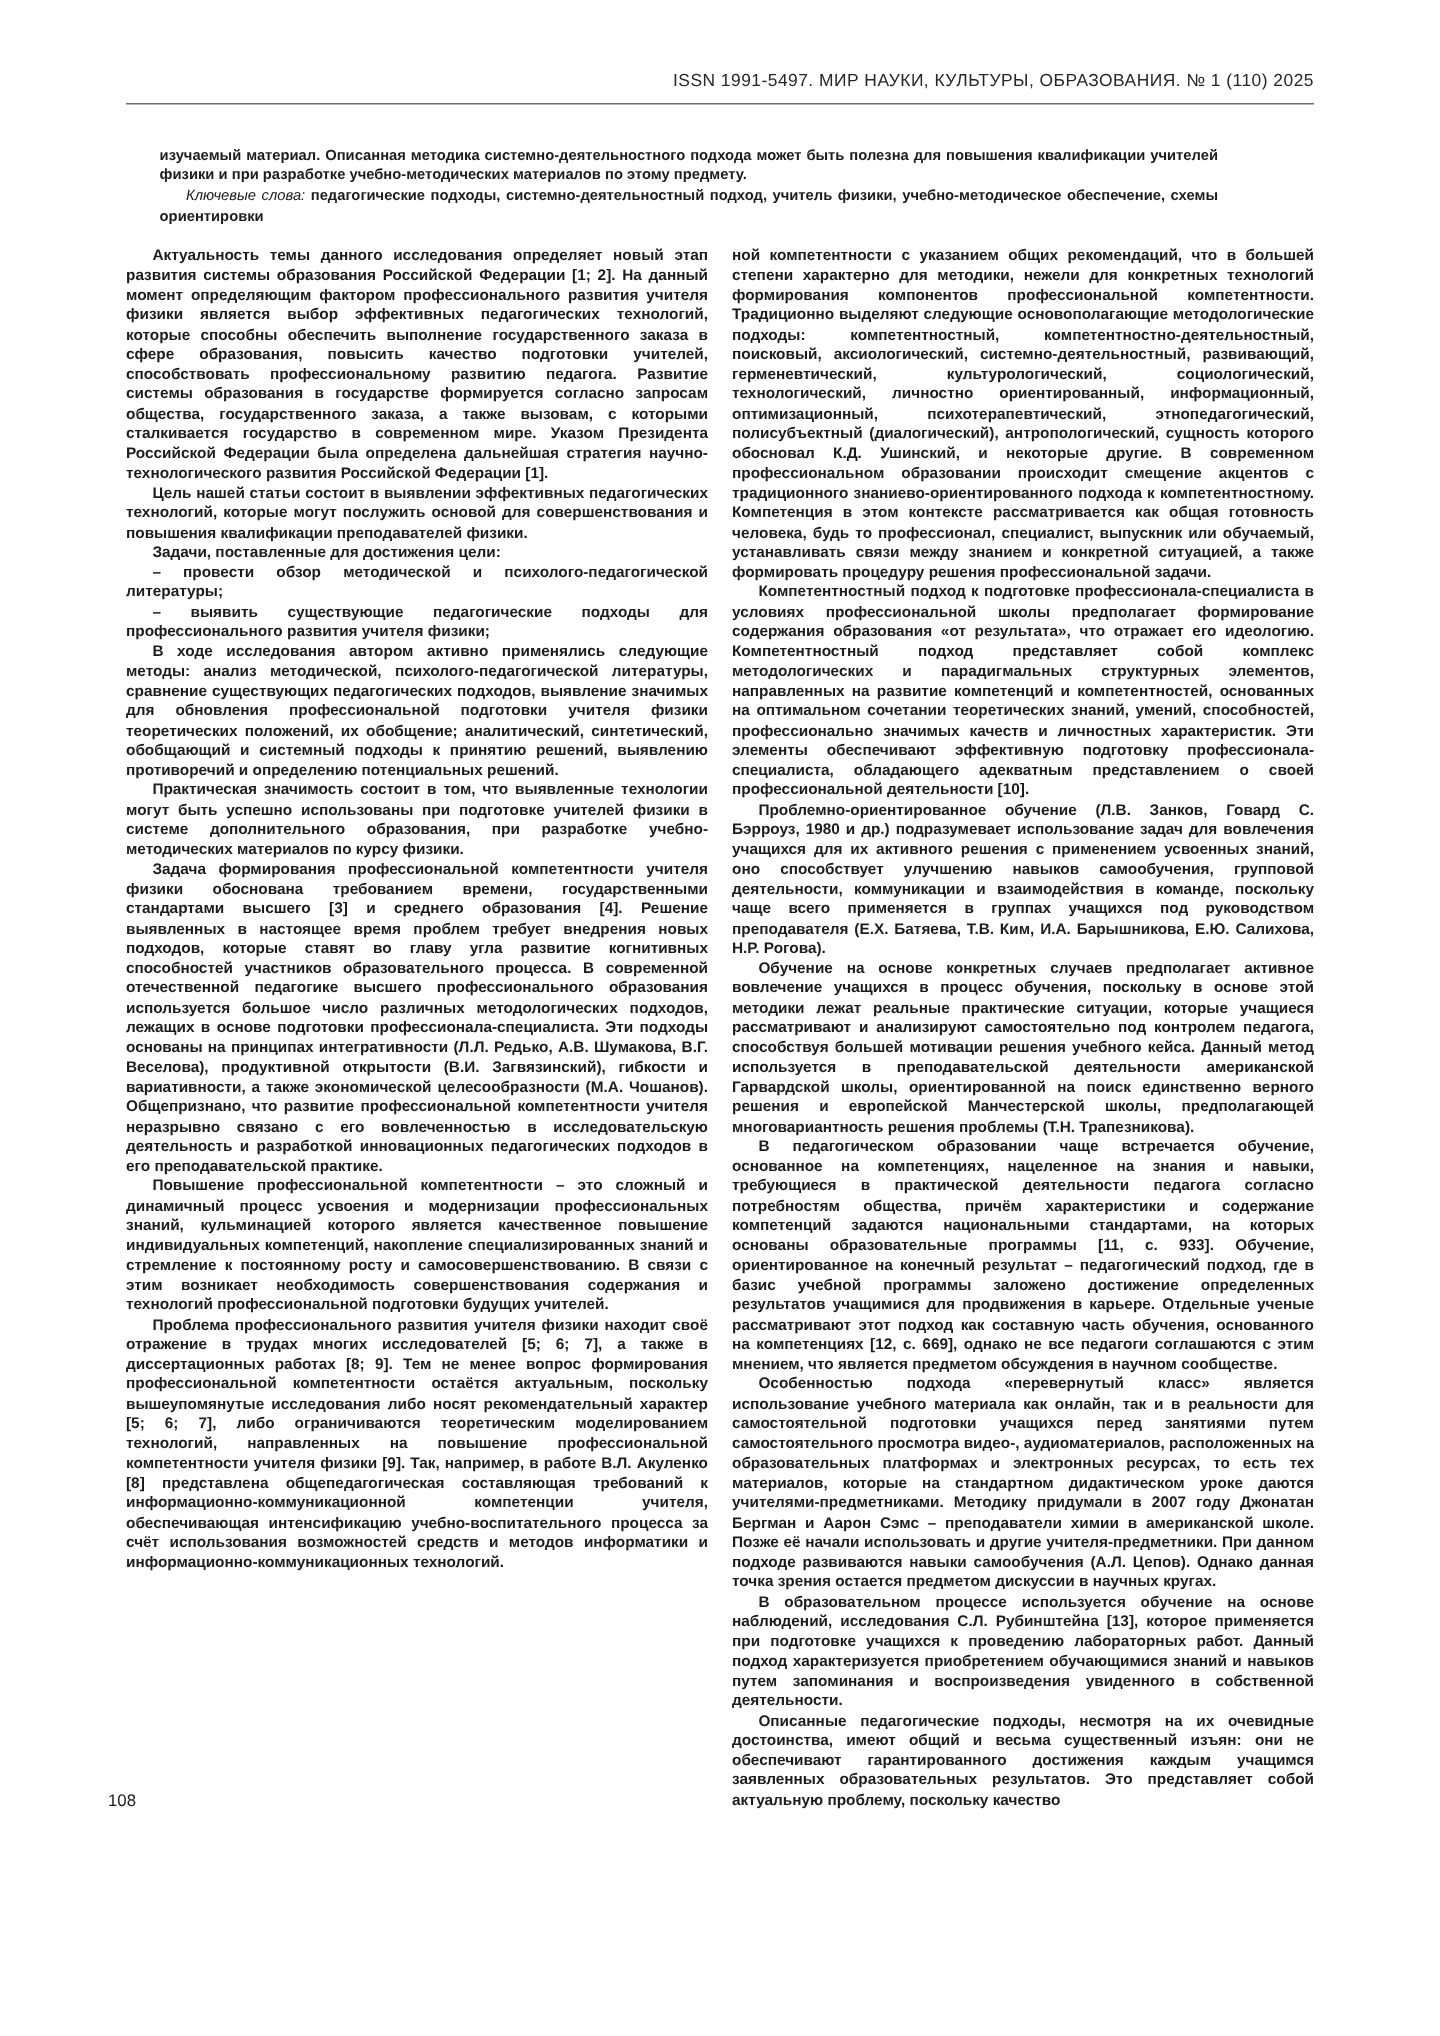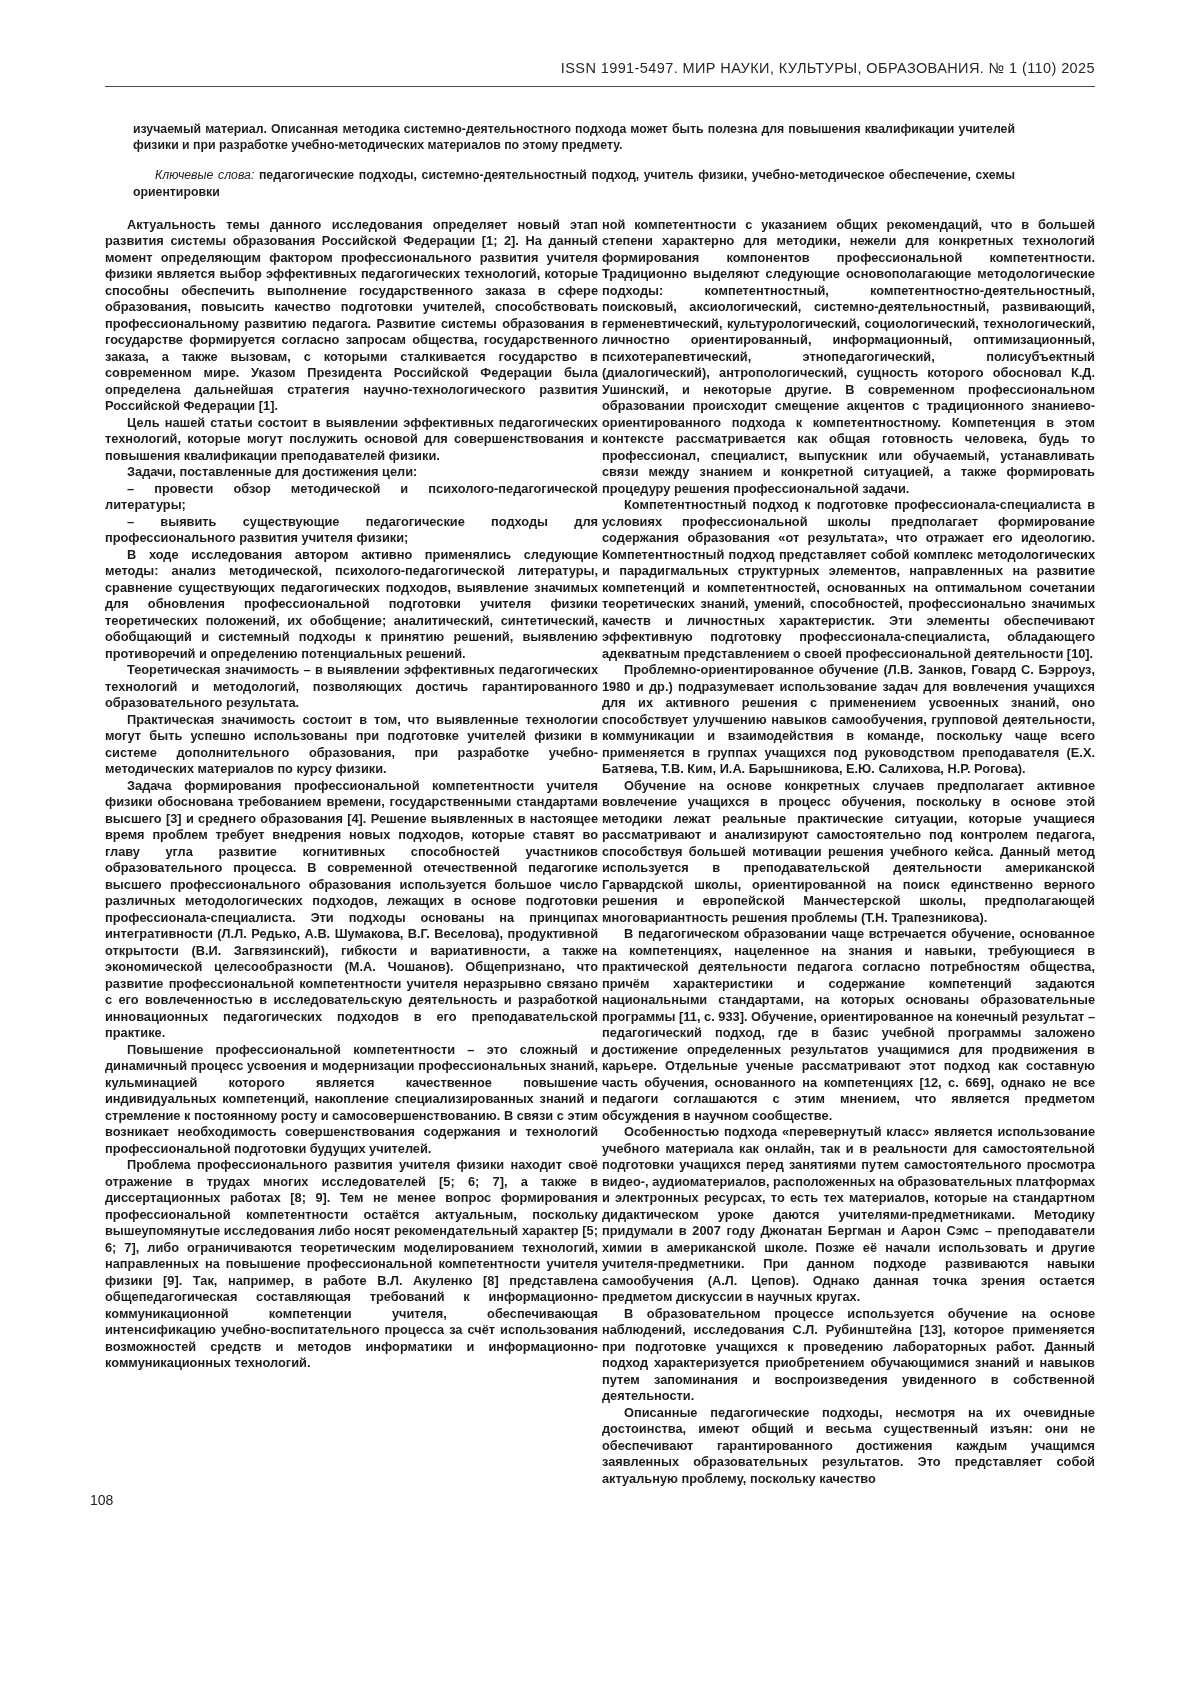--- a/index.html
+++ b/index.html
@@ -29,27 +29,27 @@
     margin-top: 10px;
   }
   .abstract {
     margin: 34px 80px 0 28px;
     font-size: 12.3px;
     line-height: 1.32;
     text-align: justify;
   }
   .abstract .keywords-line {
     text-indent: 22px;
-    margin-top: 14px;
+    margin-top: 2px;
   }
   .keywords-label { font-style: italic; font-weight: normal; }
   .keywords-text { font-weight: bold; }
   .columns {
     display: flex;
-    gap: 4px;
+    gap: 20px;
     margin-top: 17px;
     font-size: 12.8px;
     line-height: 1.29;
     text-align: justify;
   }
   .col { flex: 1 1 0; min-width: 0; }
   .para { text-indent: 22px; font-weight: bold; }
   .para.no-indent { text-indent: 0; }
   .page-number {
     position: absolute;
@@ -78,21 +78,20 @@
 
   <div class="columns">
 
     <div class="col">
       <p class="para">Актуальность темы данного исследования определяет новый этап развития системы образования Российской Федерации [1; 2]. На данный момент определяющим фактором профессионального развития учителя физики является выбор эффективных педагогических технологий, которые способны обеспечить выполнение государственного заказа в сфере образования, повысить качество подготовки учителей, способствовать профессиональному развитию педагога. Развитие системы образования в государстве формируется согласно запросам общества, государственного заказа, а также вызовам, с которыми сталкивается государство в современном мире. Указом Президента Российской Федерации была определена дальнейшая стратегия научно-технологического развития Российской Федерации [1].</p>
       <p class="para">Цель нашей статьи состоит в выявлении эффективных педагогических технологий, которые могут послужить основой для совершенствования и повышения квалификации преподавателей физики.</p>
       <p class="para">Задачи, поставленные для достижения цели:</p>
       <p class="para">–  провести обзор методической и психолого-педагогической литературы;</p>
       <p class="para">–  выявить существующие педагогические подходы для профессионального развития учителя физики;</p>
       <p class="para">В ходе исследования автором активно применялись следующие методы: анализ методической, психолого-педагогической литературы, сравнение существующих педагогических подходов, выявление значимых для обновления профессиональной подготовки учителя физики теоретических положений, их обобщение; аналитический, синтетический, обобщающий и системный подходы к принятию решений, выявлению противоречий и определению потенциальных решений.</p>
-      <p class="para">Теоретическая значимость – в выявлении эффективных педагогических технологий и методологий, позволяющих достичь гарантированного образовательного результата.</p>
       <p class="para">Практическая значимость состоит в том, что выявленные технологии могут быть успешно использованы при подготовке учителей физики в системе дополнительного образования, при разработке учебно-методических материалов по курсу физики.</p>
       <p class="para">Задача формирования профессиональной компетентности учителя физики обоснована требованием времени, государственными стандартами высшего [3] и среднего образования [4]. Решение выявленных в настоящее время проблем требует внедрения новых подходов, которые ставят во главу угла развитие когнитивных способностей участников образовательного процесса. В современной отечественной педагогике высшего профессионального образования используется большое число различных методологических подходов, лежащих в основе подготовки профессионала-специалиста. Эти подходы основаны на принципах интегративности (Л.Л. Редько, А.В. Шумакова, В.Г. Веселова), продуктивной открытости (В.И. Загвязинский), гибкости и вариативности, а также экономической целесообразности (М.А. Чошанов). Общепризнано, что развитие профессиональной компетентности учителя неразрывно связано с его вовлеченностью в исследовательскую деятельность и разработкой инновационных педагогических подходов в его преподавательской практике.</p>
       <p class="para">Повышение профессиональной компетентности – это сложный и динамичный процесс усвоения и модернизации профессиональных знаний, кульминацией которого является качественное повышение индивидуальных компетенций, накопление специализированных знаний и стремление к постоянному росту и самосовершенствованию. В связи с этим возникает необходимость совершенствования содержания и технологий профессиональной подготовки будущих учителей.</p>
       <p class="para">Проблема профессионального развития учителя физики находит своё отражение в трудах многих исследователей [5; 6; 7], а также в диссертационных работах [8; 9]. Тем не менее вопрос формирования профессиональной компетентности остаётся актуальным, поскольку вышеупомянутые исследования либо носят рекомендательный характер [5; 6; 7], либо ограничиваются теоретическим моделированием технологий, направленных на повышение профессиональной компетентности учителя физики [9]. Так, например, в работе В.Л. Акуленко [8] представлена общепедагогическая составляющая требований к информационно-коммуникационной компетенции учителя, обеспечивающая интенсификацию учебно-воспитательного процесса за счёт использования возможностей средств и методов информатики и информационно-коммуникационных технологий.</p>
     </div>
 
     <div class="col">
       <p class="para no-indent">ной компетентности с указанием общих рекомендаций, что в большей степени характерно для методики, нежели для конкретных технологий формирования компонентов профессиональной компетентности. Традиционно выделяют следующие основополагающие методологические подходы: компетентностный, компетентностно-деятельностный, поисковый, аксиологический, системно-деятельностный, развивающий, герменевтический, культурологический, социологический, технологический, личностно ориентированный, информационный, оптимизационный, психотерапевтический, этнопедагогический, полисубъектный (диалогический), антропологический, сущность которого обосновал К.Д. Ушинский, и некоторые другие. В современном профессиональном образовании происходит смещение акцентов с традиционного знаниево-ориентированного подхода к компетентностному. Компетенция в этом контексте рассматривается как общая готовность человека, будь то профессионал, специалист, выпускник или обучаемый, устанавливать связи между знанием и конкретной ситуацией, а также формировать процедуру решения профессиональной задачи.</p>
       <p class="para">Компетентностный подход к подготовке профессионала-специалиста в условиях профессиональной школы предполагает формирование содержания образования «от результата», что отражает его идеологию. Компетентностный подход представляет собой комплекс методологических и парадигмальных структурных элементов, направленных на развитие компетенций и компетентностей, основанных на оптимальном сочетании теоретических знаний, умений, способностей, профессионально значимых качеств и личностных характеристик. Эти элементы обеспечивают эффективную подготовку профессионала-специалиста, обладающего адекватным представлением о своей профессиональной деятельности [10].</p>
       <p class="para">Проблемно-ориентированное обучение (Л.В. Занков, Говард С. Бэрроуз, 1980 и др.) подразумевает использование задач для вовлечения учащихся для их активного решения с применением усвоенных знаний, оно способствует улучшению навыков самообучения, групповой деятельности, коммуникации и взаимодействия в команде, поскольку чаще всего применяется в группах учащихся под руководством преподавателя (Е.Х. Батяева, Т.В. Ким, И.А. Барышникова, Е.Ю. Салихова, Н.Р. Рогова).</p>

